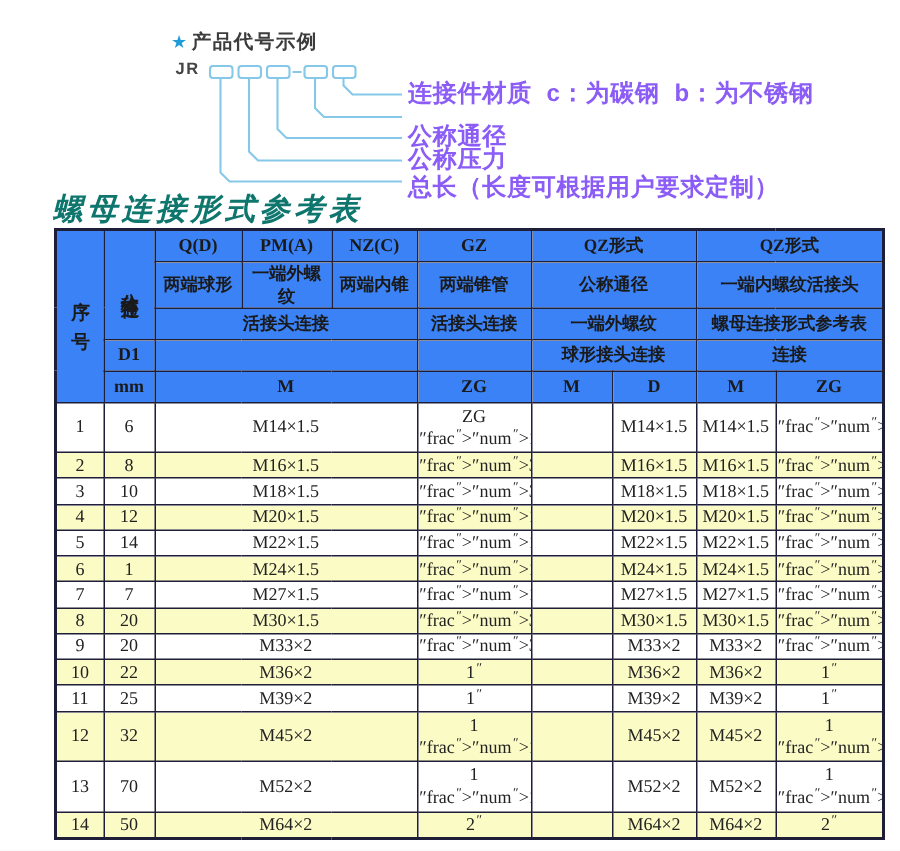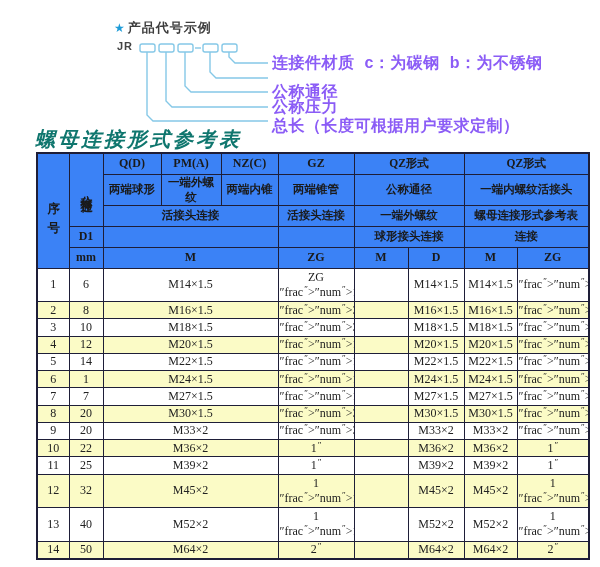--- a/index.html
+++ b/index.html
@@ -247,21 +247,21 @@
           <td>32</td>
           <td colspan="3">M45×2</td>
           <td>1 <span class="&lt;span">″</span>frac<span class="inch">″</span>&gt;<span class="&lt;span">″</span>num<span class="inch">″</span>&gt;1den&gt;4</td>
           <td></td>
           <td>M45×2</td>
           <td>M45×2</td>
           <td>1 <span class="&lt;span">″</span>frac<span class="inch">″</span>&gt;<span class="&lt;span">″</span>num<span class="inch">″</span>&gt;1den&gt;4</td>
         </tr>
         <tr>
           <td>13</td>
-          <td>40</td>
+          <td>70</td>
           <td colspan="3">M52×2</td>
           <td>1 <span class="&lt;span">″</span>frac<span class="inch">″</span>&gt;<span class="&lt;span">″</span>num<span class="inch">″</span>&gt;1den&gt;2</td>
           <td></td>
           <td>M52×2</td>
           <td>M52×2</td>
           <td>1 <span class="&lt;span">″</span>frac<span class="inch">″</span>&gt;<span class="&lt;span">″</span>num<span class="inch">″</span>&gt;1den&gt;2</td>
         </tr>
         <tr class="alt">
           <td>14</td>
           <td>50</td>

